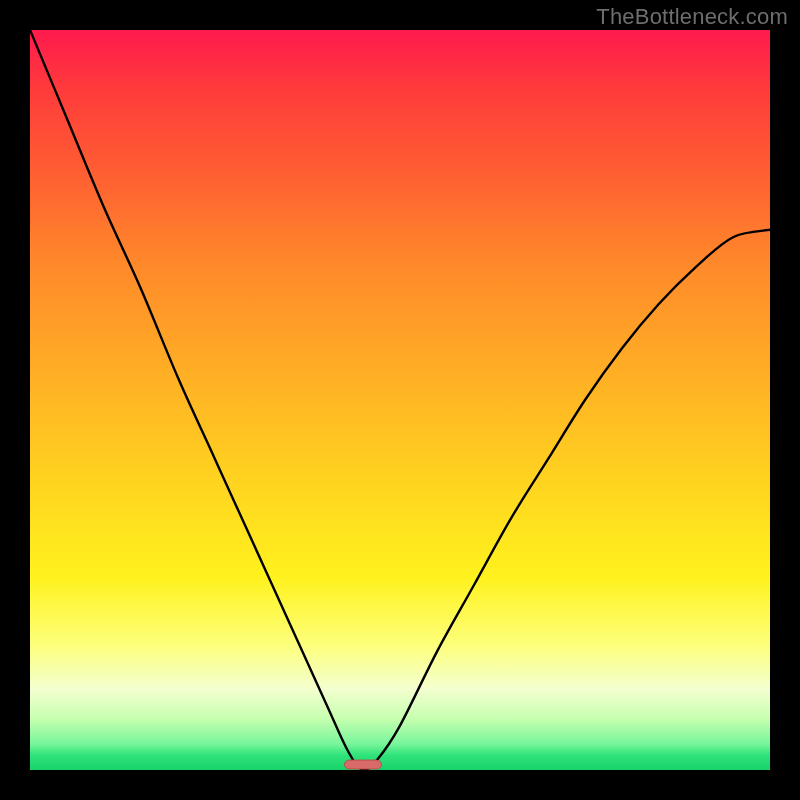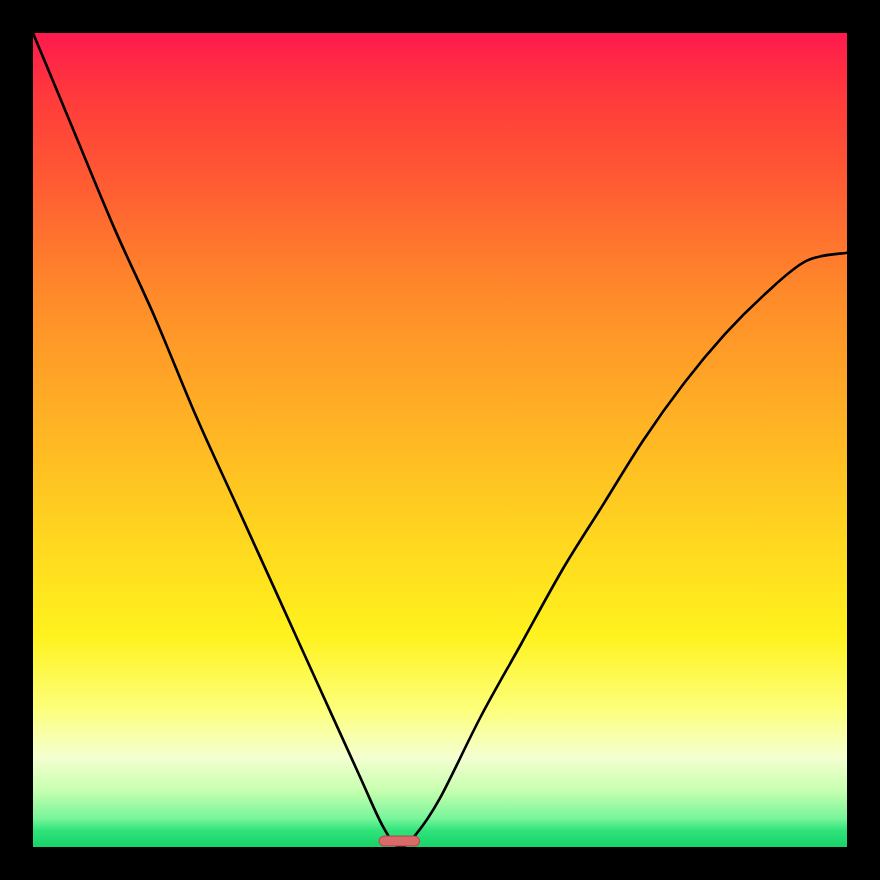--- a/index.html
+++ b/index.html
@@ -72,13 +72,14 @@
 </head>
 <body>
 
 <div class="frame">
   <div class="plot-area">
     <svg viewBox="0 0 740 740" preserveAspectRatio="none">
       <path class="curve" d="M 0.0 0.0 C 6.2 14.8, 24.7 59.2, 37.0 88.8 C 49.3 118.4, 61.7 149.2, 74.0 177.6 C 86.3 206.0, 98.7 230.6, 111.0 259.0 C 123.3 287.4, 135.7 319.4, 148.0 347.8 C 160.3 376.2, 172.7 402.1, 185.0 429.2 C 197.3 456.3, 209.7 483.5, 222.0 510.6 C 234.3 537.7, 246.7 564.9, 259.0 592.0 C 271.3 619.1, 286.1 651.8, 296.0 673.4 C 305.9 695.0, 312.0 710.4, 318.2 721.5 C 324.4 732.6, 328.1 738.8, 333.0 740.0 C 337.9 741.2, 341.6 736.3, 347.8 728.9 C 354.0 721.5, 360.1 713.5, 370.0 695.6 C 379.9 677.7, 394.7 645.0, 407.0 621.6 C 419.3 598.2, 431.7 577.2, 444.0 555.0 C 456.3 532.8, 468.7 509.4, 481.0 488.4 C 493.3 467.4, 505.7 448.9, 518.0 429.2 C 530.3 409.5, 542.7 388.5, 555.0 370.0 C 567.3 351.5, 579.7 334.2, 592.0 318.2 C 604.3 302.2, 616.7 287.4, 629.0 273.8 C 641.3 260.2, 653.7 247.9, 666.0 236.8 C 678.3 225.7, 690.7 213.4, 703.0 207.2 C 715.3 201.0, 733.8 201.0, 740.0 199.8" id="curve-path"></path>
       <rect class="trough" id="trough-rect" rx="5" ry="5" x="314.5" y="730.1" width="37.0" height="8.9"></rect>
     </svg>
   </div>
+  <div class="watermark">TheBottleneck.com</div>
 </div>
 
 </body></html>

